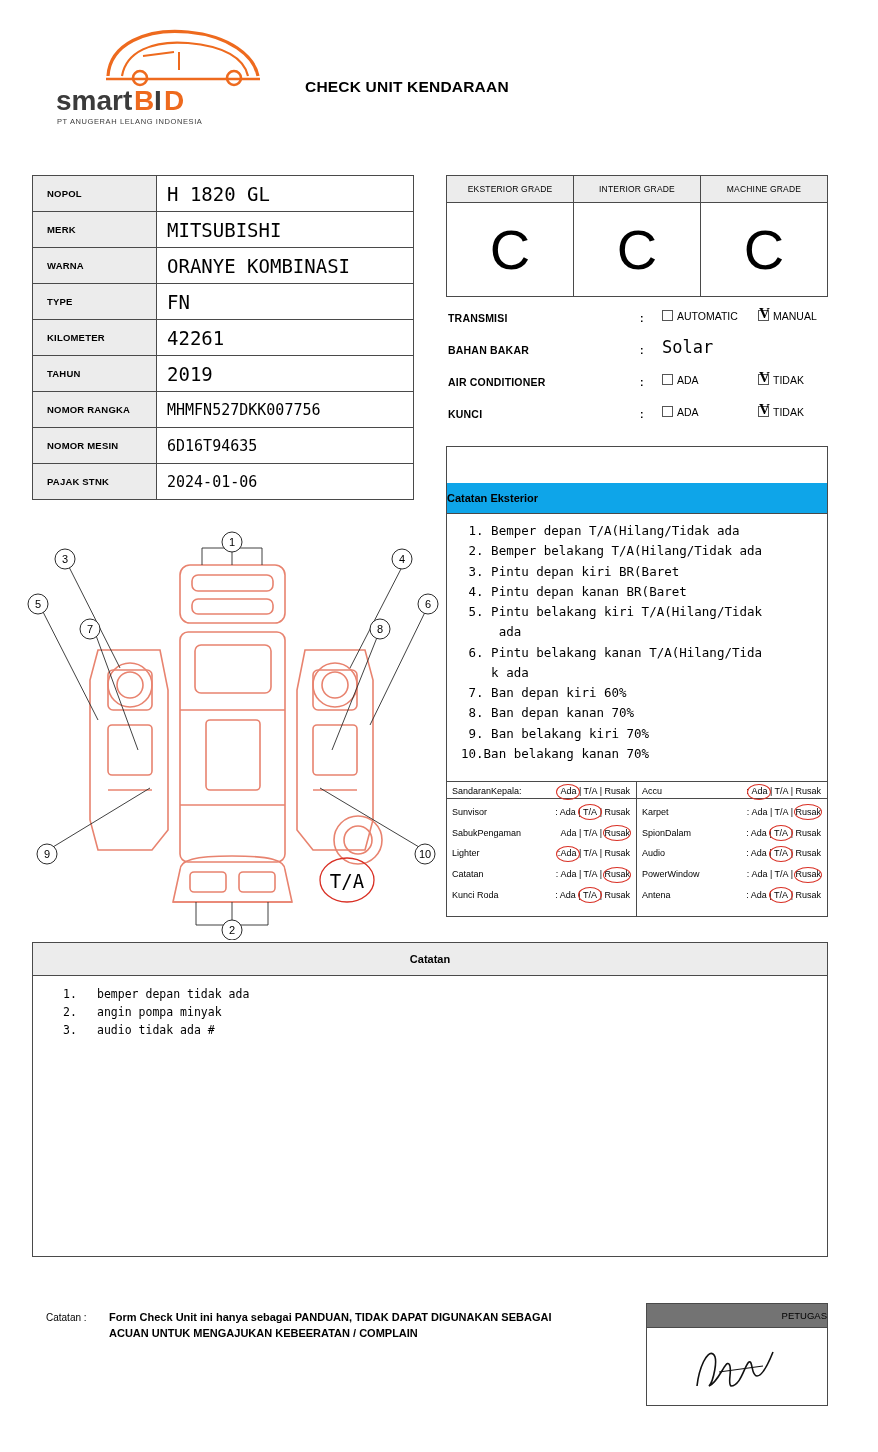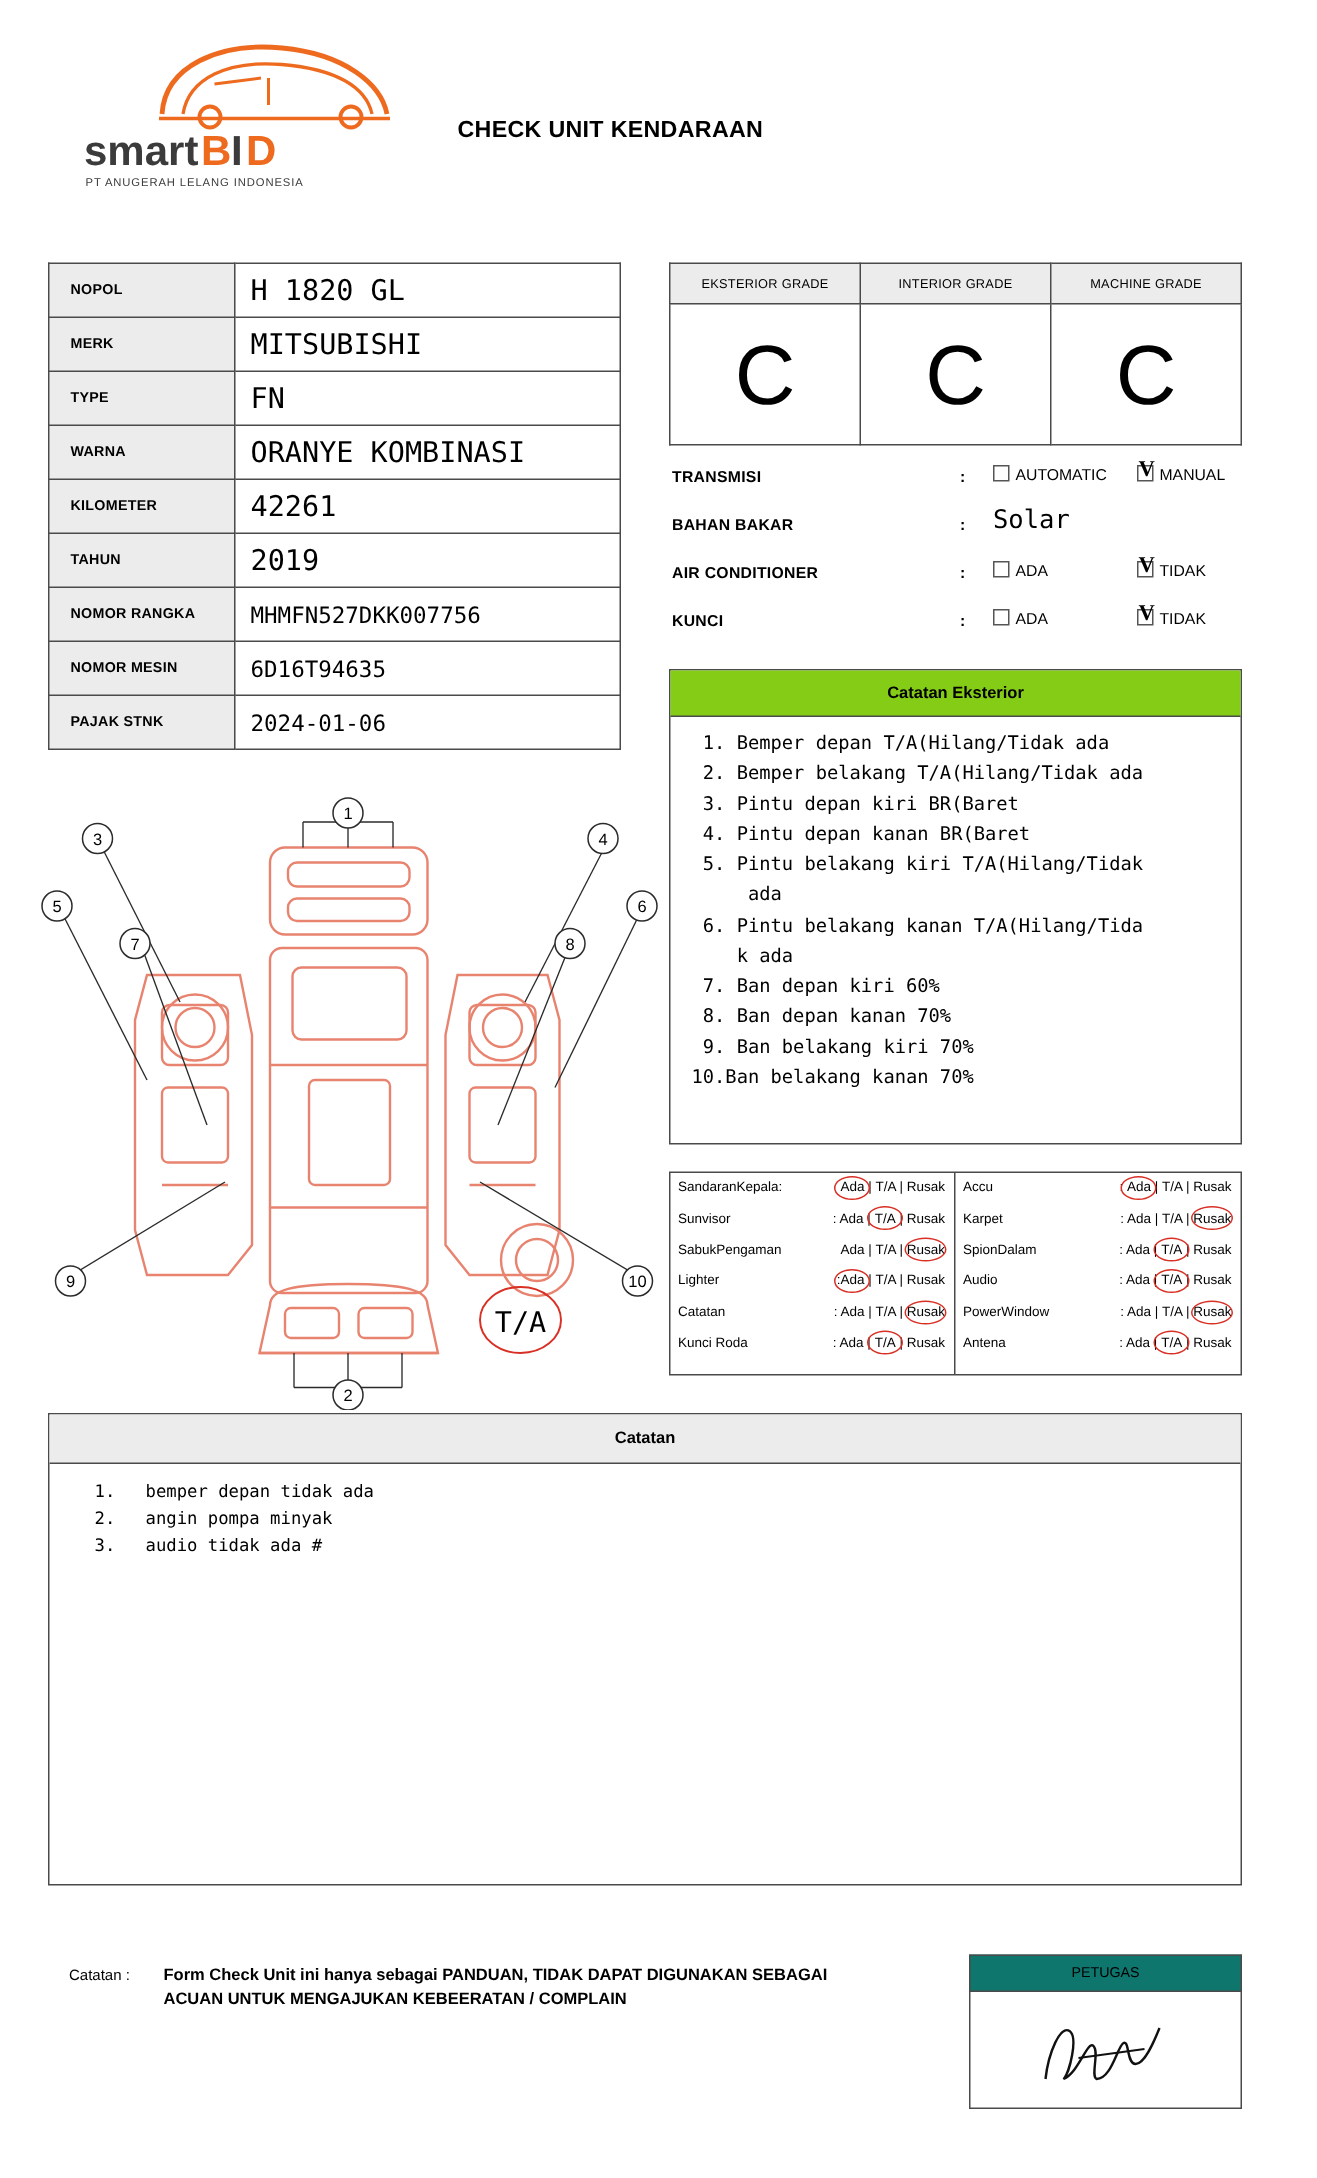--- a/index.html
+++ b/index.html
@@ -69,22 +69,22 @@
     font-family:"Liberation Serif", serif; line-height:1;
   }
   .spec-free {
     position:absolute; left:214px; top:-2px;
     font-family:"DejaVu Sans Mono", monospace; font-size:17px;
   }
 
   
   .cat-ext { position:absolute; left:446px; top:446px; width:382px; border:1px solid #4a4a4a; }
   .cat-ext .head {
-    background:#84cc16; border-bottom:1px solid #4a4a4a;
-    text-align:center; font-size:11px; font-weight:bold; padding:9px 0;
+    background:#0ea5e9; border-bottom:1px solid #4a4a4a;
+    text-align:left; font-size:11px; font-weight:bold; padding:9px 0;margin-top:36px;
   }
   .cat-ext .body { padding:7px 10px 10px 14px; min-height:284px; }
   .cat-ext .body ol { margin:0; padding:0; list-style:none; }
   .cat-ext .body li {
     font-family:"DejaVu Sans Mono", monospace; font-size:12.5px;
     line-height:1.62; white-space:pre-wrap;
   }
 
   
   .chk-wrap { position:absolute; left:446px; top:781px; width:382px; height:136px;
@@ -121,21 +121,21 @@
 
   
   .foot-note { position:absolute; left:46px; top:1310px; width:520px; }
   .foot-note .lbl { font-size:10px; position:absolute; left:0; top:2px; }
   .foot-note .txt {
     position:absolute; left:63px; top:0; font-size:11px; font-weight:bold;
     line-height:1.45; width:450px;
   }
   .petugas { position:absolute; left:646px; top:1303px; width:182px; }
   .petugas .head {
-    border:1px solid #4a4a4a; background:#0f766e; text-align:center;
+    border:1px solid #4a4a4a; background:#737373; text-align:right;
     font-size:9.5px; padding:6px 0;
   }
   .petugas .box { border:1px solid #4a4a4a; border-top:none; height:78px; position:relative; }
   .petugas .sign { position:absolute; left:42px; top:14px; }
 </style>
 </head>
 <body>
 
 <div class="page">
 
@@ -162,26 +162,26 @@
     <tbody>
       <tr>
         <td class="lbl">NOPOL</td>
         <td class="val">H 1820 GL</td>
       </tr>
       <tr>
         <td class="lbl">MERK</td>
         <td class="val">MITSUBISHI</td>
       </tr>
       <tr>
+        <td class="lbl">WARNA</td>
+        <td class="val">ORANYE KOMBINASI</td>
+      </tr>
+      <tr>
         <td class="lbl">TYPE</td>
         <td class="val">FN</td>
-      </tr>
-      <tr>
-        <td class="lbl">WARNA</td>
-        <td class="val">ORANYE KOMBINASI</td>
       </tr>
       <tr>
         <td class="lbl">KILOMETER</td>
         <td class="val">42261</td>
       </tr>
       <tr>
         <td class="lbl">TAHUN</td>
         <td class="val">2019</td>
       </tr>
       <tr>

